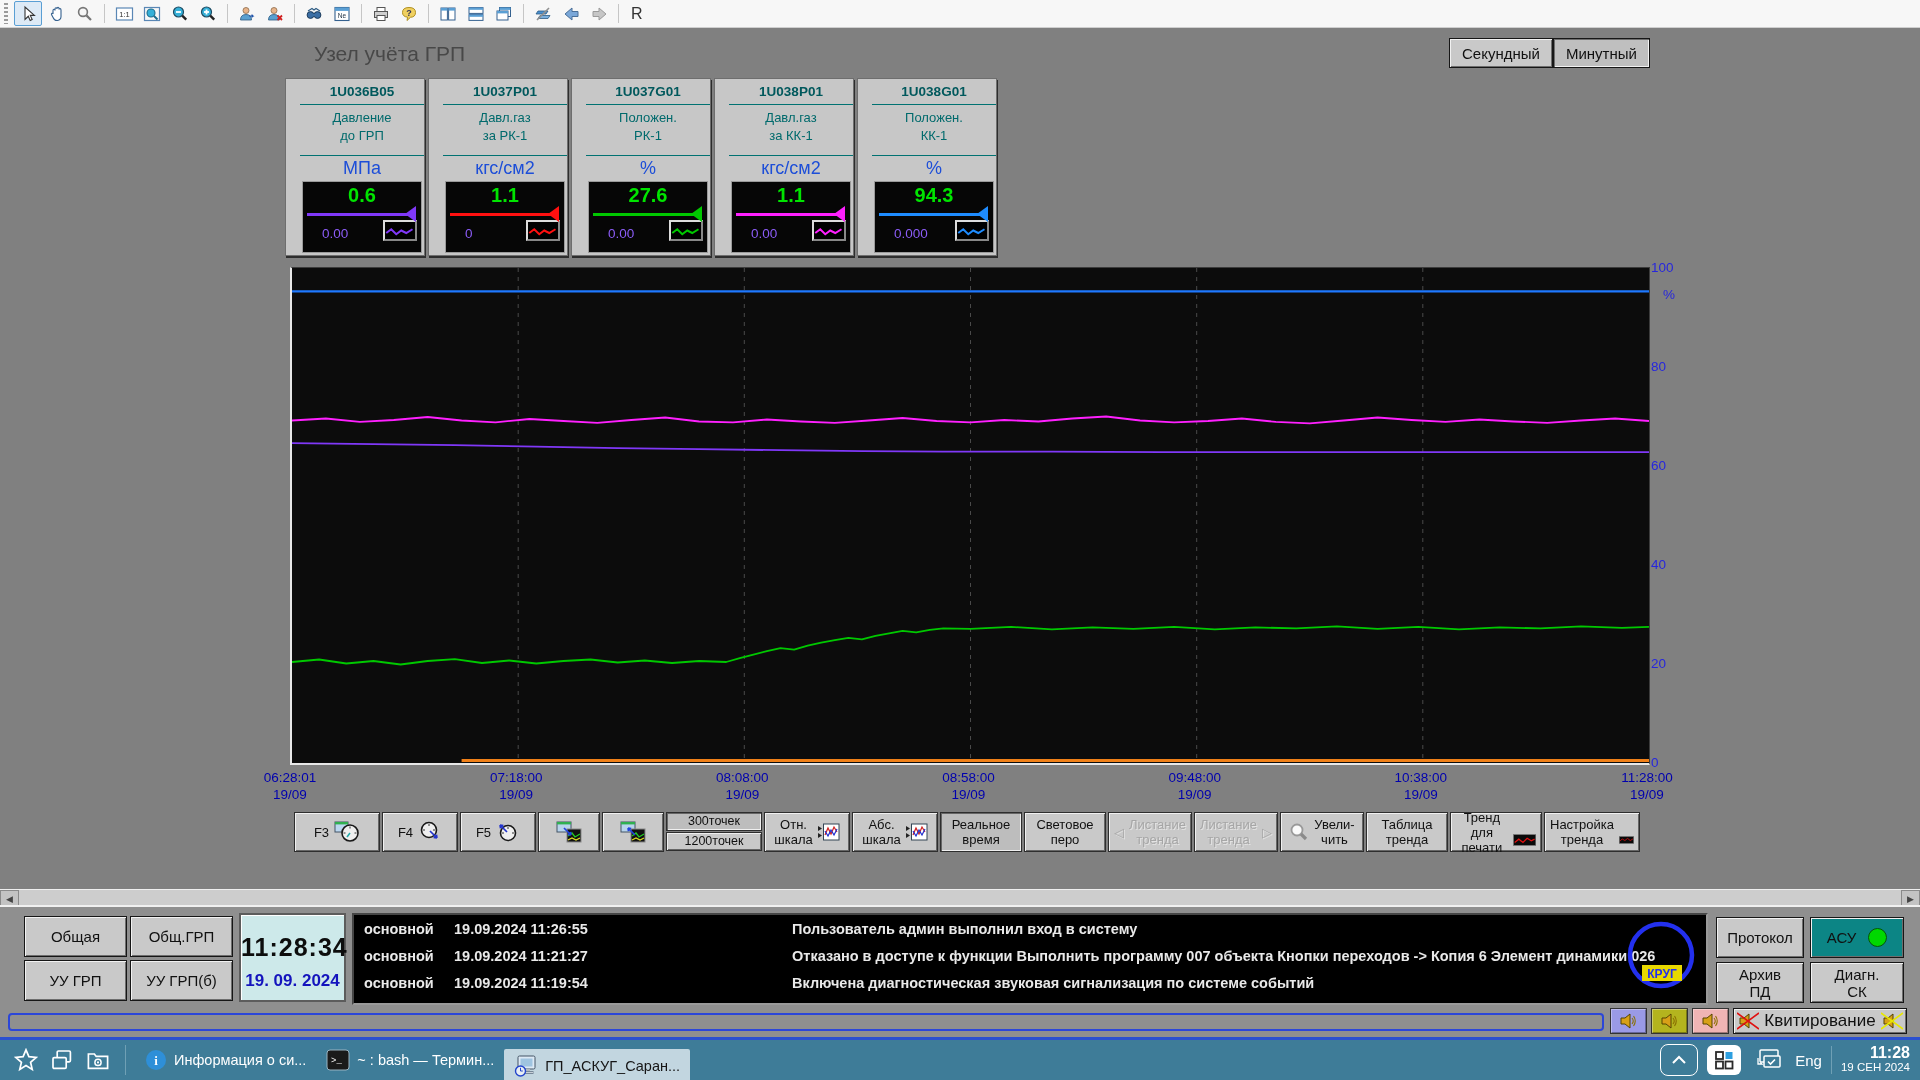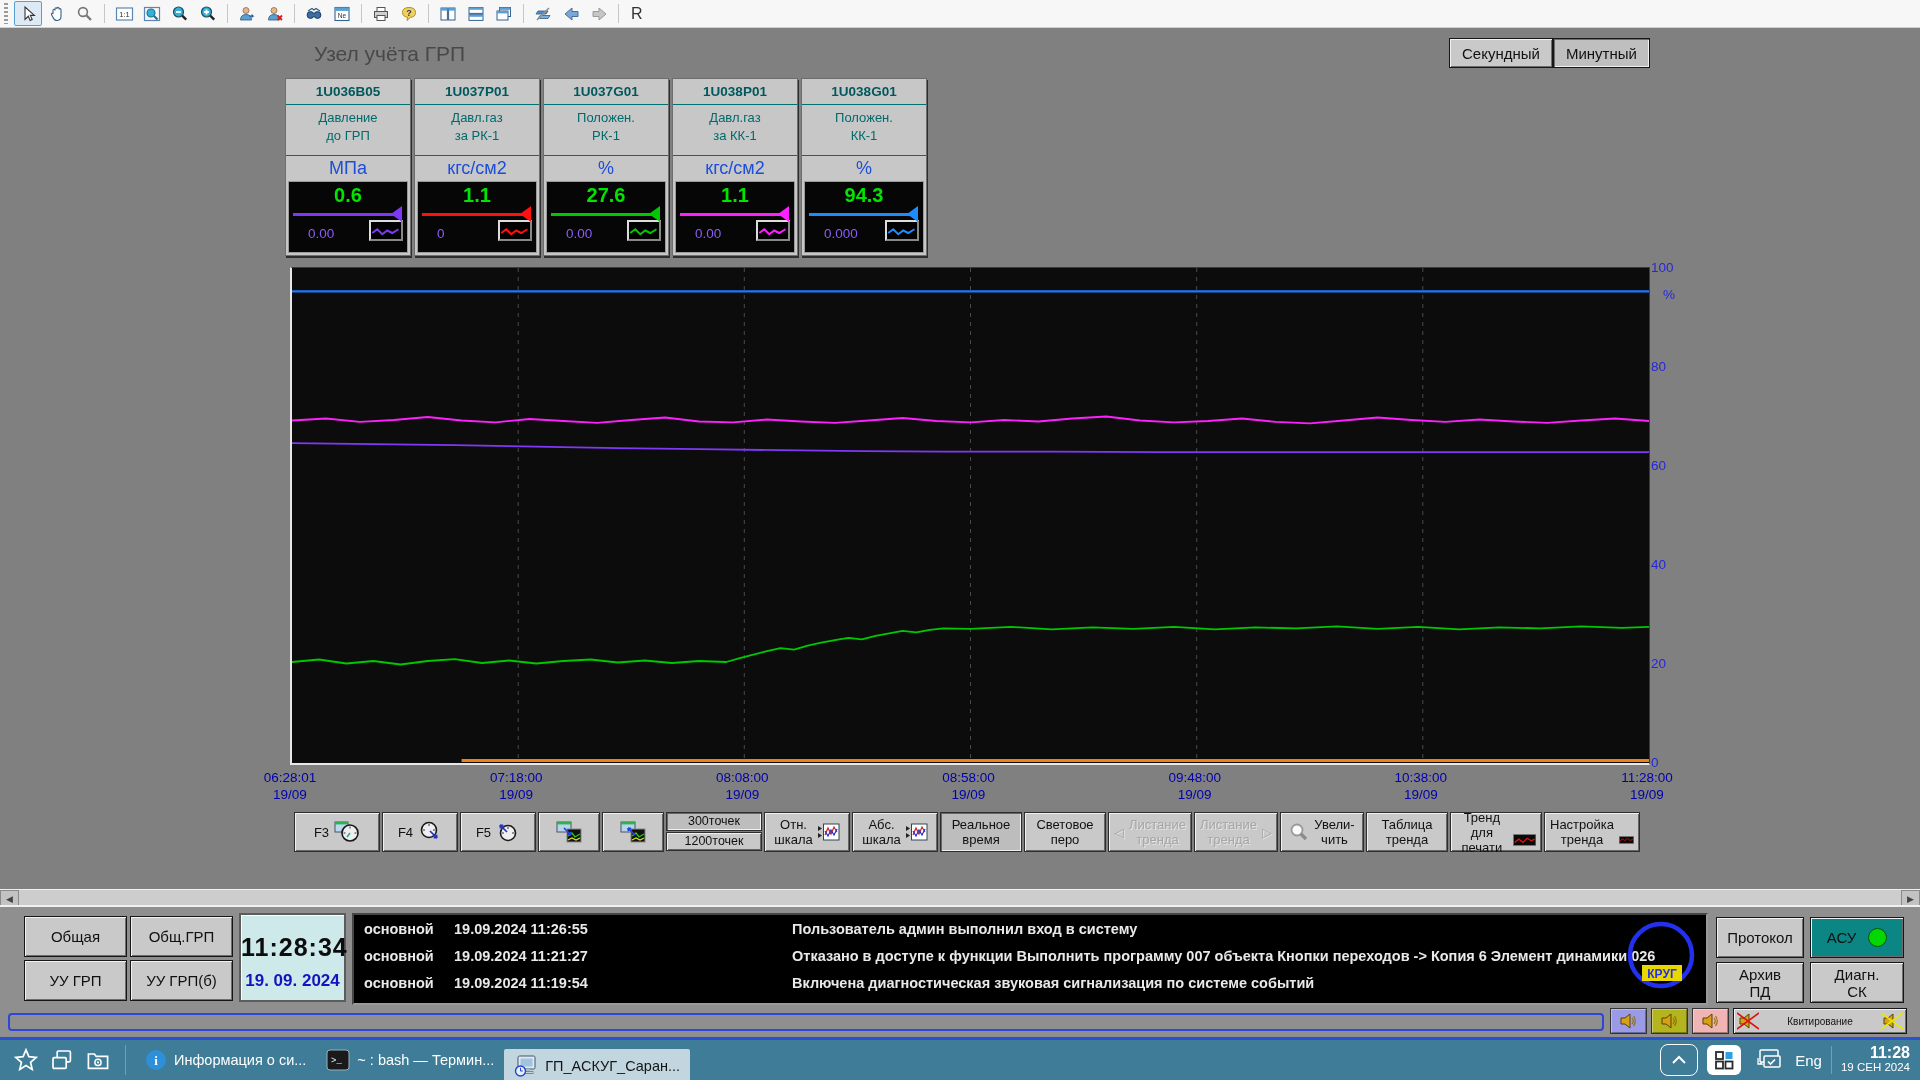--- a/index.html
+++ b/index.html
@@ -16,21 +16,21 @@
   .rlab{font-size:16px;color:#333;padding:0 6px;}
   
   .page-title{position:absolute;left:314px;top:42px;font-size:21px;color:#484848;}
   .modebtns{position:absolute;left:1449px;top:38px;display:flex;}
   .wbtn{background:#c9c9c9;border:1px solid #161616;font-size:15px;color:#111;height:30px;
         display:flex;align-items:center;justify-content:center;padding:0 12px;}
   .raised{box-shadow:inset 1px 1px 0 #f2f2f2,inset -1px -1px 0 #6d6d6d;}
   .pressed{box-shadow:inset 1px 1px 0 #6d6d6d,inset -1px -1px 0 #f2f2f2;background:#bfbfbf;}
   
   .panels{position:absolute;left:285px;top:78px;display:flex;gap:3px;}
-  .panel{width:124px;background:#c7c7c7;border:1px solid #6e6e6e;box-shadow:1px 2px 0 #2d2d2d;}
+  .panel{width:124px;background:#c7c7c7;border:1px solid #6e6e6e;box-shadow:1px 2px 0 #2d2d2d;padding-left:14px;}
   .p-id{height:25px;line-height:26px;text-align:center;font-weight:bold;font-size:13.5px;color:#00585c;
         border-bottom:1px solid #007272;}
   .p-desc{height:45px;padding-top:5px;text-align:center;font-size:13px;color:#006a6c;
           border-bottom:1px solid #007272;display:flex;flex-direction:column;gap:3px;}
   .p-units{height:25px;line-height:25px;text-align:center;font-size:18px;color:#1d4ed8;}
   .p-black{height:68px;background:#060606;margin:0 2px 2px 2px;border:1px solid #9a9a9a;
            position:relative;padding:2px 3px 0 3px;}
   .p-val{text-align:center;color:#00e400;font-size:20px;font-weight:bold;line-height:22px;}
   .p-line{position:relative;height:3px;background:var(--pc);margin:7px 3px 0 1px;}
   .p-arrow{position:absolute;right:-1px;top:-7px;width:0;height:0;
@@ -82,21 +82,21 @@
   .l-src{left:10px;} .l-dt{left:100px;} .l-msg{left:438px;}
   .krug{position:absolute;left:1618px;top:8px;width:86px;height:86px;}
   .sbtn{position:absolute;font-size:15px;}
   .asu{background:#0c8585 !important;}
   .led{width:17px;height:17px;border-radius:50%;background:#00d800;border:1px solid #045804;margin-left:12px;}
   .bluestrip{position:absolute;left:8px;top:106px;width:1592px;height:14px;
              border:2px solid #2b46d9;border-radius:4px;}
   .spk{position:absolute;top:101px;width:37px;height:26px;border:1px solid #333;
        box-shadow:inset 1px 1px 0 #fff5,inset -1px -1px 0 #0005;
        display:flex;align-items:center;justify-content:center;}
-  .ack{position:absolute;left:1733px;top:101px;width:174px;height:26px;font-size:10px;
+  .ack{position:absolute;left:1733px;top:101px;width:174px;height:26px;font-size:17px;
        display:flex;align-items:center;justify-content:space-between;padding:0 3px;}
   .bluebar{position:absolute;left:0;right:0;top:130px;height:3px;background:#2b50d0;}
   
   .taskbar{position:absolute;left:0;right:0;top:1040px;height:40px;background:#3e7c98;
            display:flex;align-items:center;padding-left:8px;box-sizing:border-box;}
   .tkicon{width:36px;height:32px;display:flex;align-items:center;justify-content:center;}
   .tksep{width:1px;height:30px;background:#6fa0b5;margin:0 9px;}
   .task{height:34px;display:flex;align-items:center;gap:7px;padding:0 10px;color:#fff;
         font-size:14.5px;white-space:nowrap;}
   .task.active{background:#c2d6e0;color:#161616;border-radius:2px;margin-top:12px;}

